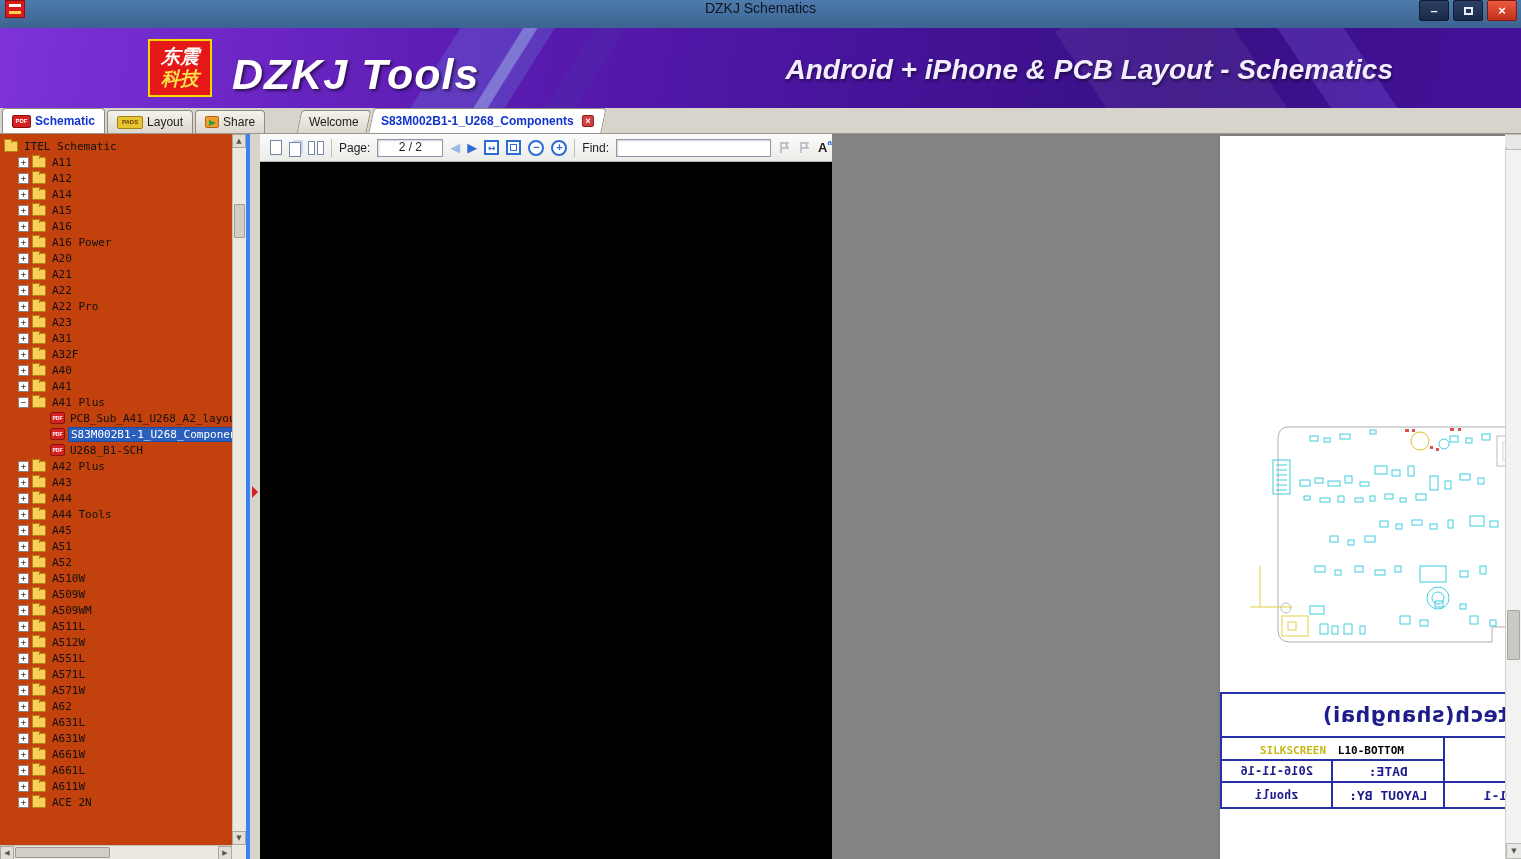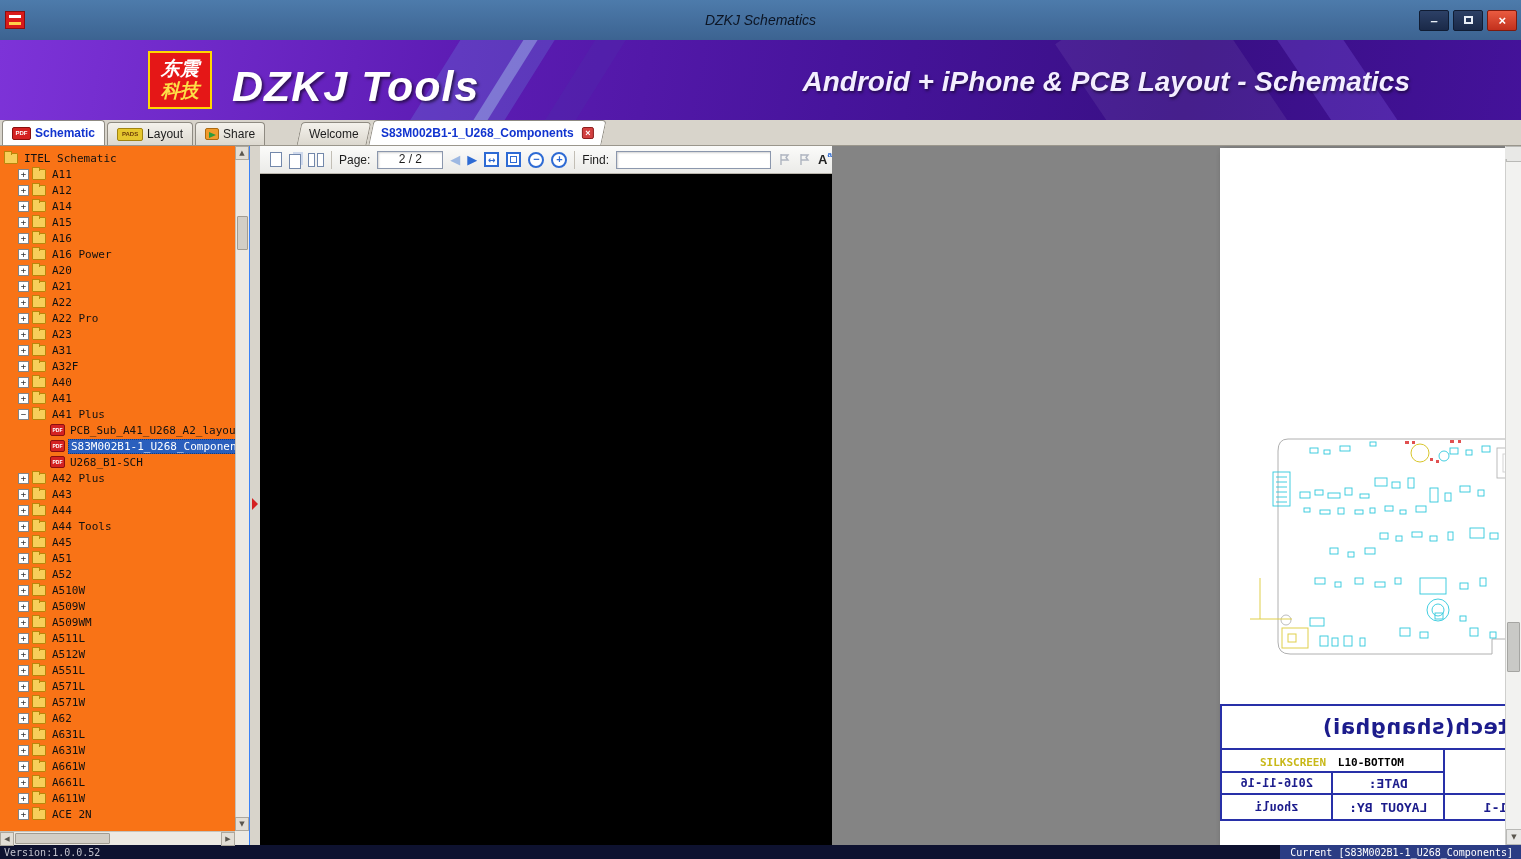--- a/index.html
+++ b/index.html
@@ -1,20 +1,20 @@
 <!DOCTYPE html>
 <html><head>
 <meta charset="utf-8">
 <style>
   * { box-sizing: border-box; margin: 0; padding: 0; }
   html,body { width:1521px; height:859px; overflow:hidden; font-family:"Liberation Sans", sans-serif; background:#000; }
   .window { width:1521px; height:859px; display:flex; flex-direction:column; }
 
   
-  .titlebar { height:40px; background:linear-gradient(180deg,#4d7bab 0%,#3c6391 100%); display:flex; align-items:center; position:relative; flex:0 0 auto;font-style:italic; }
+  .titlebar { height:28px; background:linear-gradient(180deg,#4d7bab 0%,#3c6391 100%); display:flex; position:relative; flex:0 0 auto; }
   .app-icon { width:20px; height:18px; margin-left:5px; background:#d91a1a; border:1px solid #8c0e0e; position:relative; }
   .app-icon::before, .app-icon::after { content:""; position:absolute; left:3px; right:3px; height:3px; background:#fff; }
   .app-icon::before { top:3px; } .app-icon::after { bottom:3px; background:#ffd24a; }
   .title-text { position:absolute; left:0; right:0; text-align:center; font-size:14px; color:#0c1524; }
   .win-buttons { margin-left:auto; display:flex; gap:4px; padding-right:4px; z-index:2; }
   .win-btn { width:30px; height:21px; display:flex; align-items:center; justify-content:center; border:1px solid #101c33; border-radius:2px; cursor:default; }
   .win-btn.dark { background:linear-gradient(180deg,#2c4066,#1a2948); color:#e8eef7; }
   .win-btn.close { background:linear-gradient(180deg,#ea5b40,#c2301d); color:#fff; border-color:#7e1a0d; }
   .win-btn .glyph { font-size:13px; line-height:1; font-weight:bold; }
   .restore-glyph { width:9px; height:8px; border:2px solid #e8eef7; display:inline-block; }
@@ -25,40 +25,40 @@
   .deco { position:absolute; pointer-events:none; }
   .deco1 { left:430px; top:-40px; width:80px; height:200px; background:rgba(120,215,255,.16); transform:rotate(32deg); }
   .deco2 { left:487px; top:-40px; width:12px; height:200px; background:rgba(190,240,255,.34); transform:rotate(32deg); }
   .deco3 { left:1115px; top:-60px; width:150px; height:260px; background:rgba(255,255,255,.07); transform:rotate(-34deg); }
   .deco4 { left:1330px; top:-60px; width:55px; height:260px; background:rgba(150,120,255,.22); transform:rotate(-34deg); }
   .deco5 { left:560px; top:-60px; width:26px; height:240px; background:rgba(80,40,170,.45); transform:rotate(32deg); }
   .logo-box { position:absolute; left:148px; top:11px; width:64px; height:58px; background:#e51717; border:2px solid #ffd700; display:flex; flex-direction:column; align-items:center; justify-content:center; line-height:1.15; }
   .logo-box .l1 { color:#fff; font-weight:bold; font-size:19px; }
   .logo-box .l2 { color:#fde047; font-weight:bold; font-size:19px; }
   .brand { position:absolute; left:232px; top:22px; font-size:43px; font-weight:bold; color:#ffffff; letter-spacing:1px; text-shadow:2px 2px 3px rgba(0,0,0,.55); }
-  .tagline { position:absolute; right:111px; top:26px; font-size:28px; font-weight:bold; color:#f3eeff; text-shadow:1px 2px 3px rgba(0,0,0,.5); }
+  .tagline { position:absolute; right:128px; top:26px; font-size:28px; font-weight:bold; color:#f3eeff; text-shadow:1px 2px 3px rgba(0,0,0,.5); }
 
   
   .tabbar { height:26px; flex:0 0 auto; background:#d8d4cb; border-bottom:1px solid #9a968c; display:flex; align-items:flex-end; }
   .tab { height:23px; display:flex; align-items:center; gap:4px; padding:0 9px; margin-left:2px; border:1px solid #8f8b82; border-bottom:none; border-radius:4px 4px 0 0; background:linear-gradient(180deg,#f4f2ec,#dcd8cf); font-size:12px; color:#1d1d1d; cursor:default; white-space:nowrap; }
   .tab.active { background:#ffffff; height:25px; color:#1134cf; font-weight:bold; }
   .doc-tabs { margin-left:32px; display:flex; align-items:flex-end; }
   .doc-tab { transform:skewX(-12deg); }
   .doc-tab > * { transform:skewX(12deg); }
   .mini-pdf { width:19px; height:13px; background:#d42222; border:1px solid #8a0f0f; color:#fff; font-size:6px; font-weight:bold; display:flex; align-items:center; justify-content:center; border-radius:2px; }
   .mini-pads { width:26px; height:13px; background:#e5c62e; border:1px solid #a08410; color:#6b3c08; font-size:6px; font-weight:bold; display:flex; align-items:center; justify-content:center; border-radius:2px; }
   .mini-share { width:14px; height:12px; background:#f09c2c; border:1px solid #ad6a10; border-radius:2px; position:relative; }
   .mini-share::after { content:""; position:absolute; left:3px; top:3px; border-left:7px solid #2c9c3c; border-top:3px solid transparent; border-bottom:3px solid transparent; }
   .tab-close { width:12px; height:12px; background:#d24040; border:1px solid #8c1d1d; color:#fff; font-size:9px; line-height:10px; text-align:center; border-radius:2px; margin-left:4px; }
 
   
   .main { flex:1 1 auto; display:flex; min-height:0; }
 
   
-  .sidebar { width:250px; flex:0 0 auto; background:#f97316; border-right:1px solid #3b82f6; position:relative; }
+  .sidebar { width:250px; flex:0 0 auto; background:#c2410c; border-right:4px solid #3b82f6; position:relative; }
   .tree { position:absolute; left:0; top:0; right:14px; bottom:14px; overflow:hidden; padding-top:4px; font-family:"DejaVu Sans Mono", monospace; font-size:11px; color:#111; }
   .tree-row { height:16px; display:flex; align-items:center; white-space:nowrap; padding-left:18px; cursor:default; }
   .tree-row.root { padding-left:4px; }
   .tree-row.pdf { padding-left:50px; }
   .expand { width:11px; height:11px; flex:0 0 auto; border:1px solid #848484; background:#fff; color:#333; font-size:9px; line-height:9px; text-align:center; margin-right:3px; }
   .icon-folder { width:14px; height:11px; flex:0 0 auto; background:#f7cf5a; border:1px solid #b8860b; border-radius:1px; position:relative; margin-right:4px; }
   .icon-folder::before { content:""; position:absolute; left:-1px; top:-3px; width:6px; height:3px; background:#f7cf5a; border:1px solid #b8860b; border-bottom:none; }
   .icon-pdf { width:15px; height:12px; flex:0 0 auto; background:#d42222; border:1px solid #8a0f0f; border-radius:2px; color:#fff; font-size:5px; font-weight:bold; display:flex; align-items:center; justify-content:center; margin-right:3px; font-family:"Liberation Sans",sans-serif; }
   .tree-row .label { padding:0 2px; }
   .tree-row.selected .label { background:#2a5fbd; color:#fff; border:1px dotted #123b80; }
@@ -621,18 +621,14 @@
         </div>
       </div>
 
       <div class="hscroll">
         <div class="sb-thumb"></div>
         <div class="hs-corner"></div>
       </div>
     </div>
   </div>
 
-  <div class="statusbar">
-    <span class="status-left">Version:1.0.0.52</span>
-    <span class="status-right">Current [S83M002B1-1_U268_Components]</span>
-  </div>
 
 </div>
 
 </body></html>

